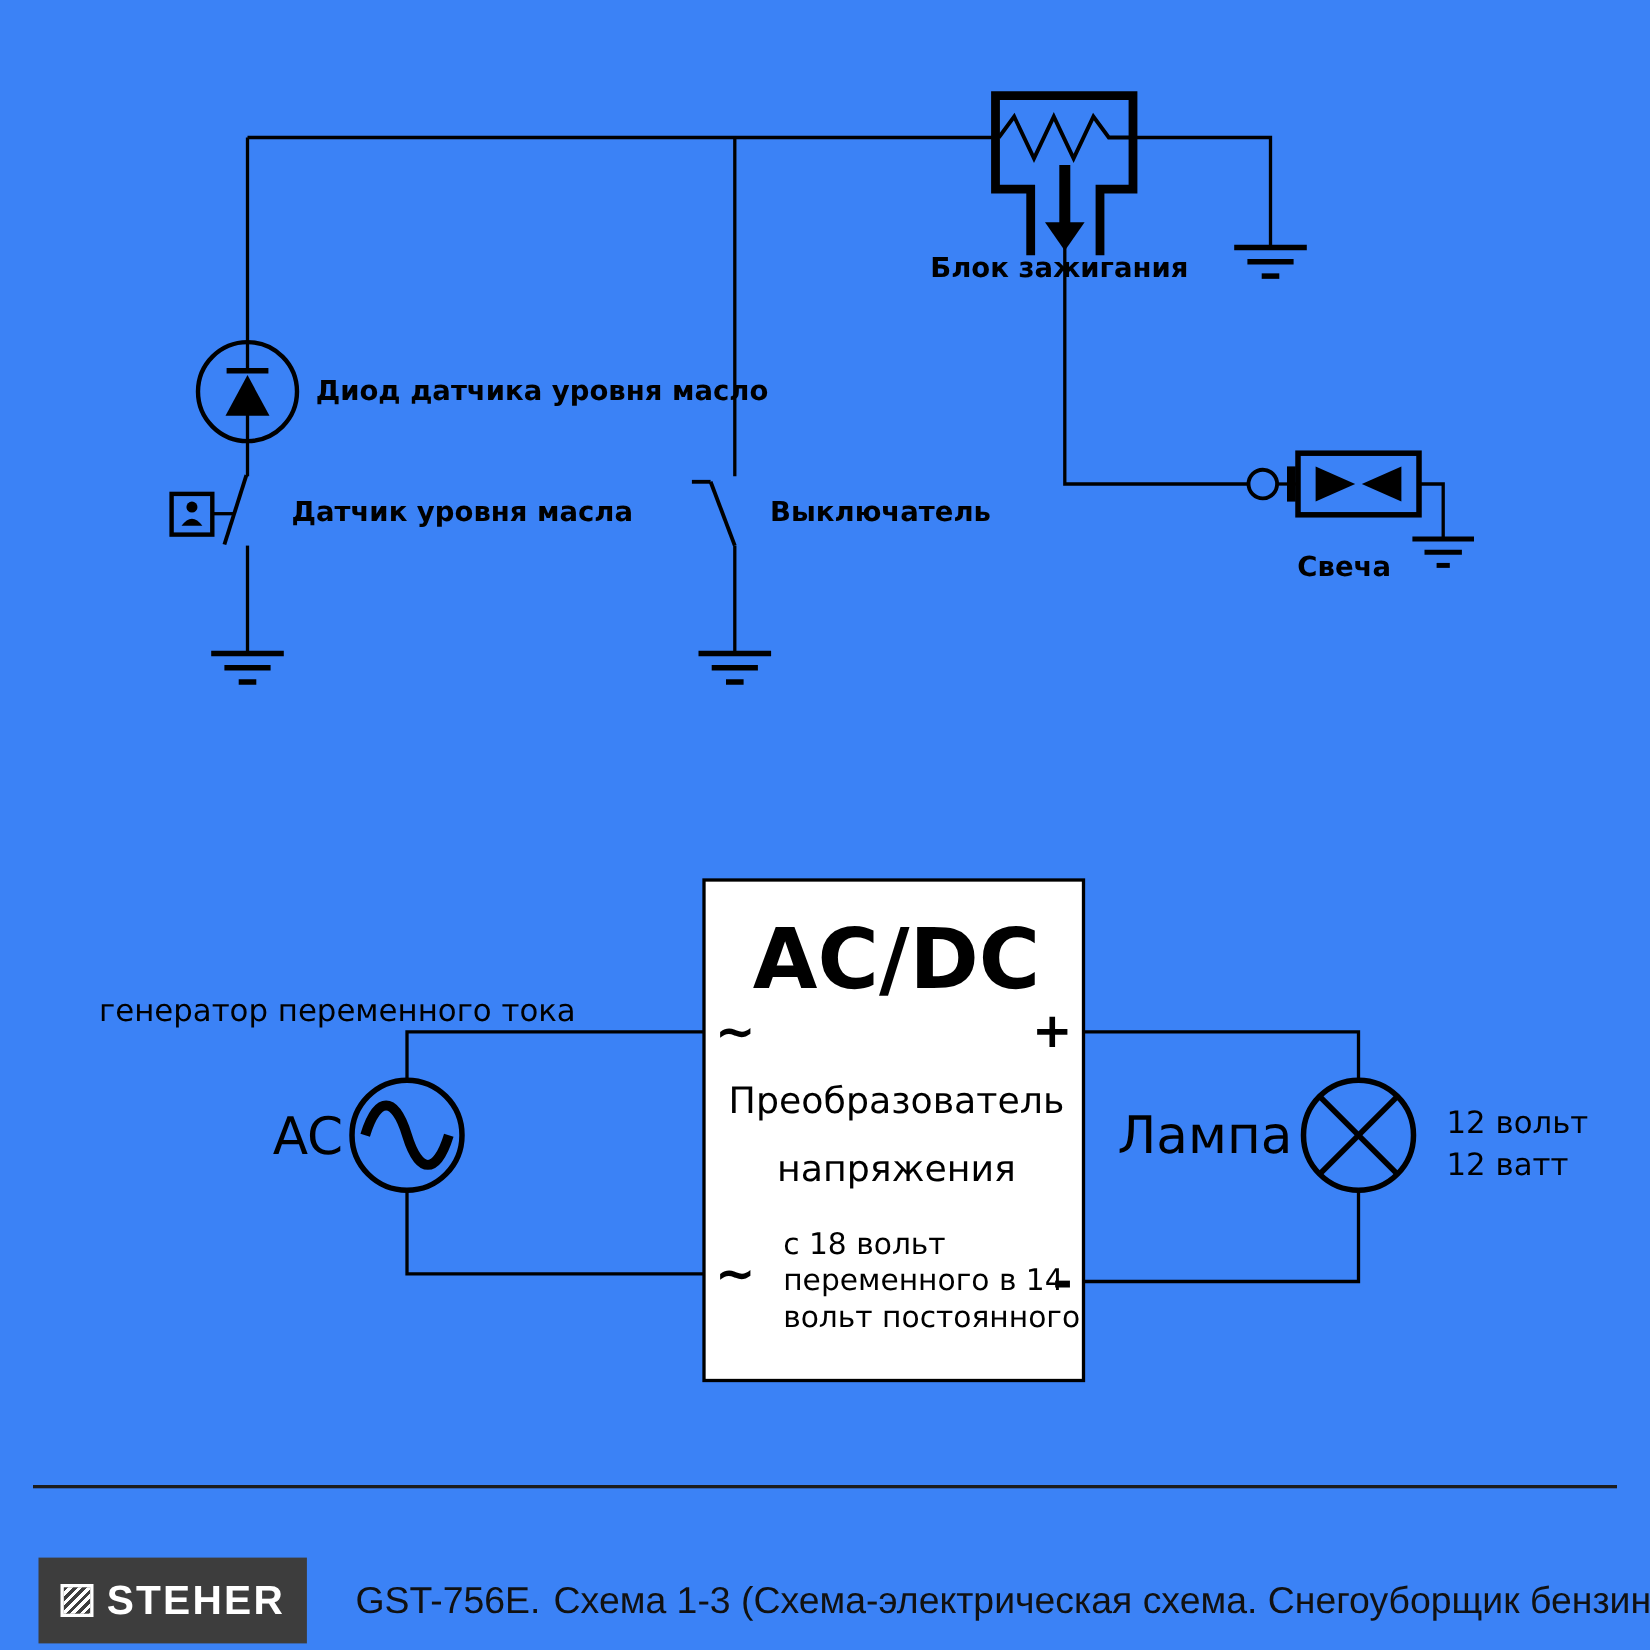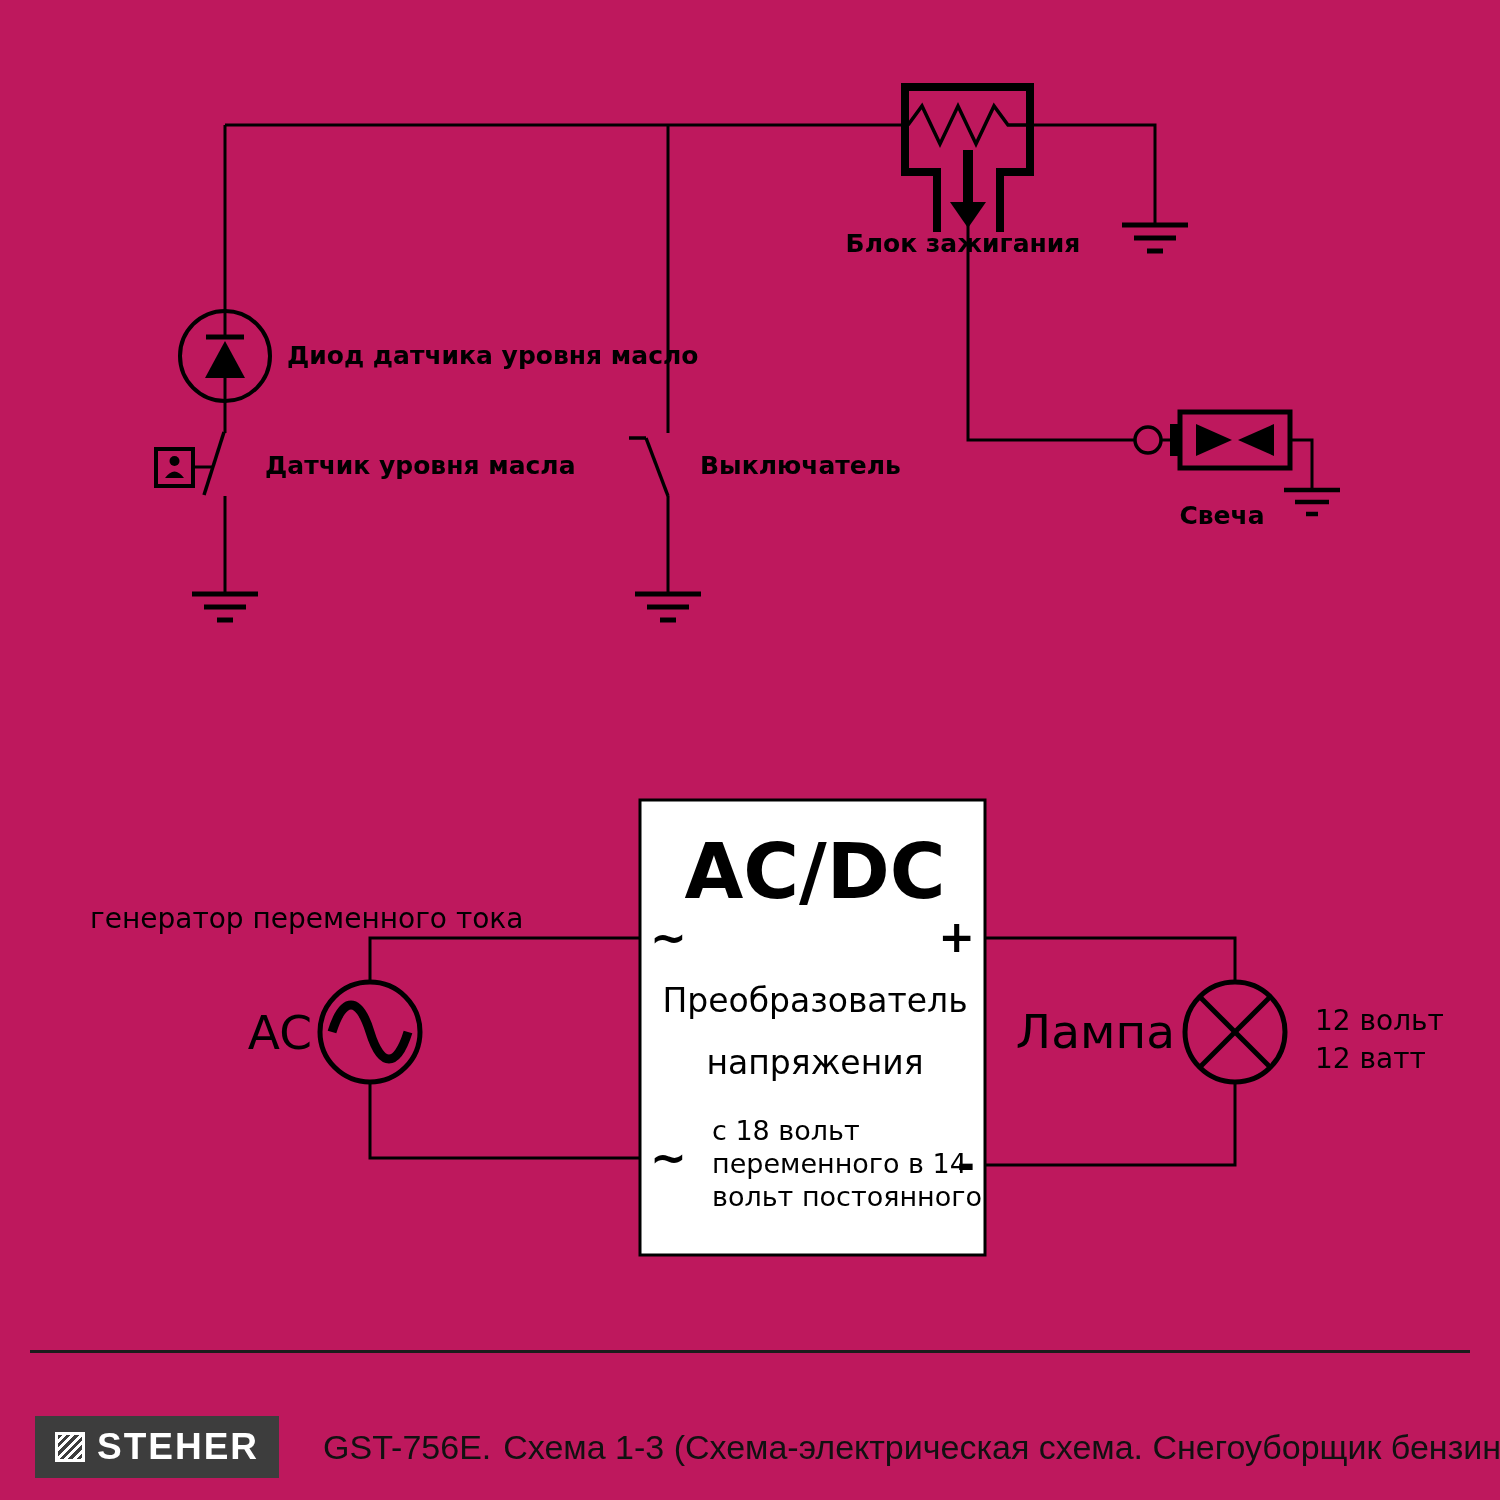--- a/index.html
+++ b/index.html
@@ -1,32 +1,32 @@
 <!DOCTYPE html>
 <html><head>
 <meta charset="utf-8">
 <style>
   *{margin:0;padding:0;box-sizing:border-box;}
   html,body{width:1500px;height:1500px;}
   body{background:#ffffff;font-family:"DejaVu Sans","Liberation Sans",sans-serif;position:relative;overflow:hidden;}
-  .page{position:absolute;inset:0;background:#be185d;}
+  .page{position:absolute;inset:0;background:#3b82f6;}
   svg{position:absolute;top:0;left:0;}
   svg text{fill:#000;stroke:none;font-family:"DejaVu Sans","Liberation Sans",sans-serif;}
   .lbl{font-size:25px;font-weight:600;}
   .lbl-c{font-size:25px;font-weight:600;text-anchor:middle;}
   .big-title{font-size:76px;font-weight:600;text-anchor:middle;}
   .conv-name{font-size:33px;text-anchor:middle;}
   .conv-spec{font-size:27px;}
   .term{font-size:44px;font-weight:600;}
   .src-lbl{font-size:47px;}
   .rating{font-size:28px;}
   .gen-lbl{font-size:28px;}
   .divider{position:absolute;left:30px;top:1350px;width:1440px;height:3px;background:#1c1c1c;}
   .footer{position:absolute;left:35px;top:1416px;display:flex;align-items:center;}
-  .logo{background:#3d3d3d;height:62px;display:flex;align-items:center;padding:0 20px;}
+  .logo{background:#3d3d3d;height:78px;display:flex;align-items:center;padding:0 20px;}
   .logo-icon{width:30px;height:30px;border:3px solid #fff;background:repeating-linear-gradient(135deg,rgba(0,0,0,0) 0 3px,#fff 3px 6px);margin-right:12px;}
   .logo-text{color:#fff;font-weight:bold;font-size:37px;letter-spacing:2px;font-family:"Liberation Sans",sans-serif;}
   .caption{margin-left:44px;font-family:"Liberation Sans",sans-serif;font-size:34px;color:#111;white-space:nowrap;}
   .model{font-weight:normal;margin-right:12px;}
 </style>
 </head>
 <body>
 
 <div class="page">
 

